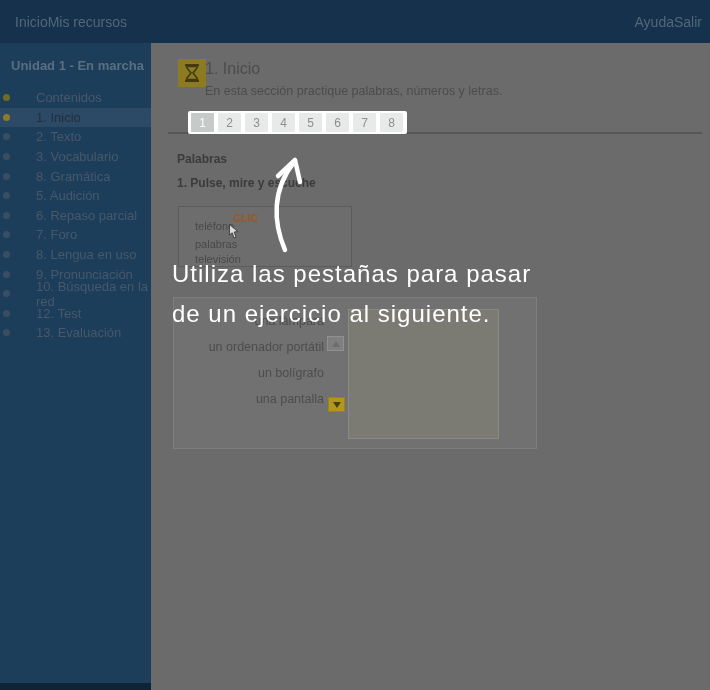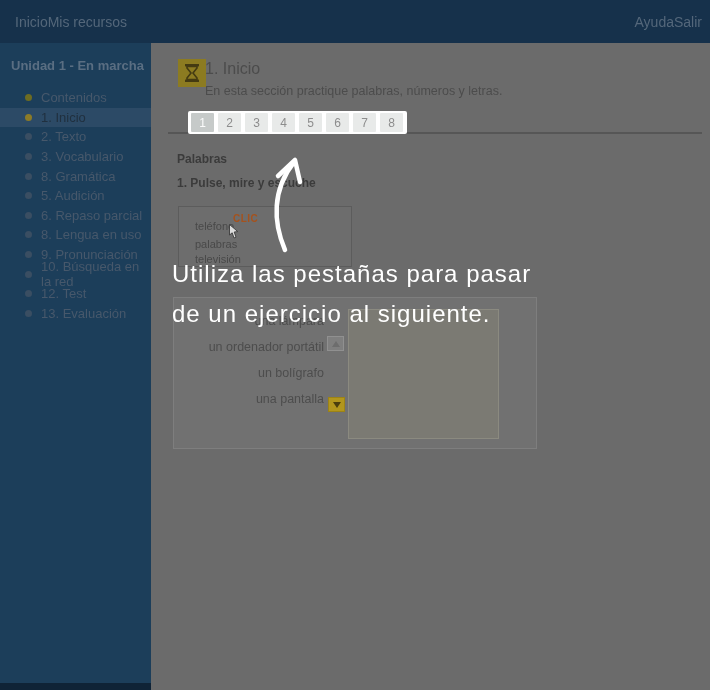--- a/index.html
+++ b/index.html
@@ -21,22 +21,22 @@
   .sidebar{
     position:absolute;left:0;top:43px;width:151px;height:647px;
     background:#1c3e5a;z-index:2;box-sizing:border-box;
   }
   .sidebar-footer{position:absolute;left:0;bottom:0;width:151px;height:7px;background:#0f2336;}
   .side-title{
     color:#5a6e82;font-size:13px;font-weight:bold;
     margin:15px 0 15px 11px;
   }
   .side-item{
-    display:flex;align-items:center;height:19.6px;padding-left:25px;
-    gap:9px;font-size:13px;color:#47586b;cursor:pointer;
+    display:flex;align-items:center;height:19.6px;padding-left:3px;
+    gap:26px;font-size:13px;color:#47586b;cursor:pointer;
   }
   .dot{width:7px;height:7px;border-radius:50%;background:#3a4e62;flex:0 0 auto;}
   .side-item.visited .dot{background:#6d6c22;}
   .side-item.active{background:#2c4a66;color:#20303f;}
   .side-item.active .dot{background:#8c7b27;}
   
   .sec-icon{
     position:absolute;left:178px;top:59px;width:28px;height:28px;
     background:#8c7b21;z-index:1;display:flex;align-items:center;justify-content:center;
   }
@@ -127,20 +127,24 @@
     <span class="dot"></span>
     <span>8. Gramática</span>
   </div>
   <div class="side-item">
     <span class="dot"></span>
     <span>5. Audición</span>
   </div>
   <div class="side-item">
     <span class="dot"></span>
     <span>6. Repaso parcial</span>
+  </div>
+  <div class="side-item">
+    <span class="dot"></span>
+    <span>7. Foro</span>
   </div>
   <div class="side-item">
     <span class="dot"></span>
     <span>8. Lengua en uso</span>
   </div>
   <div class="side-item">
     <span class="dot"></span>
     <span>9. Pronunciación</span>
   </div>
   <div class="side-item">

